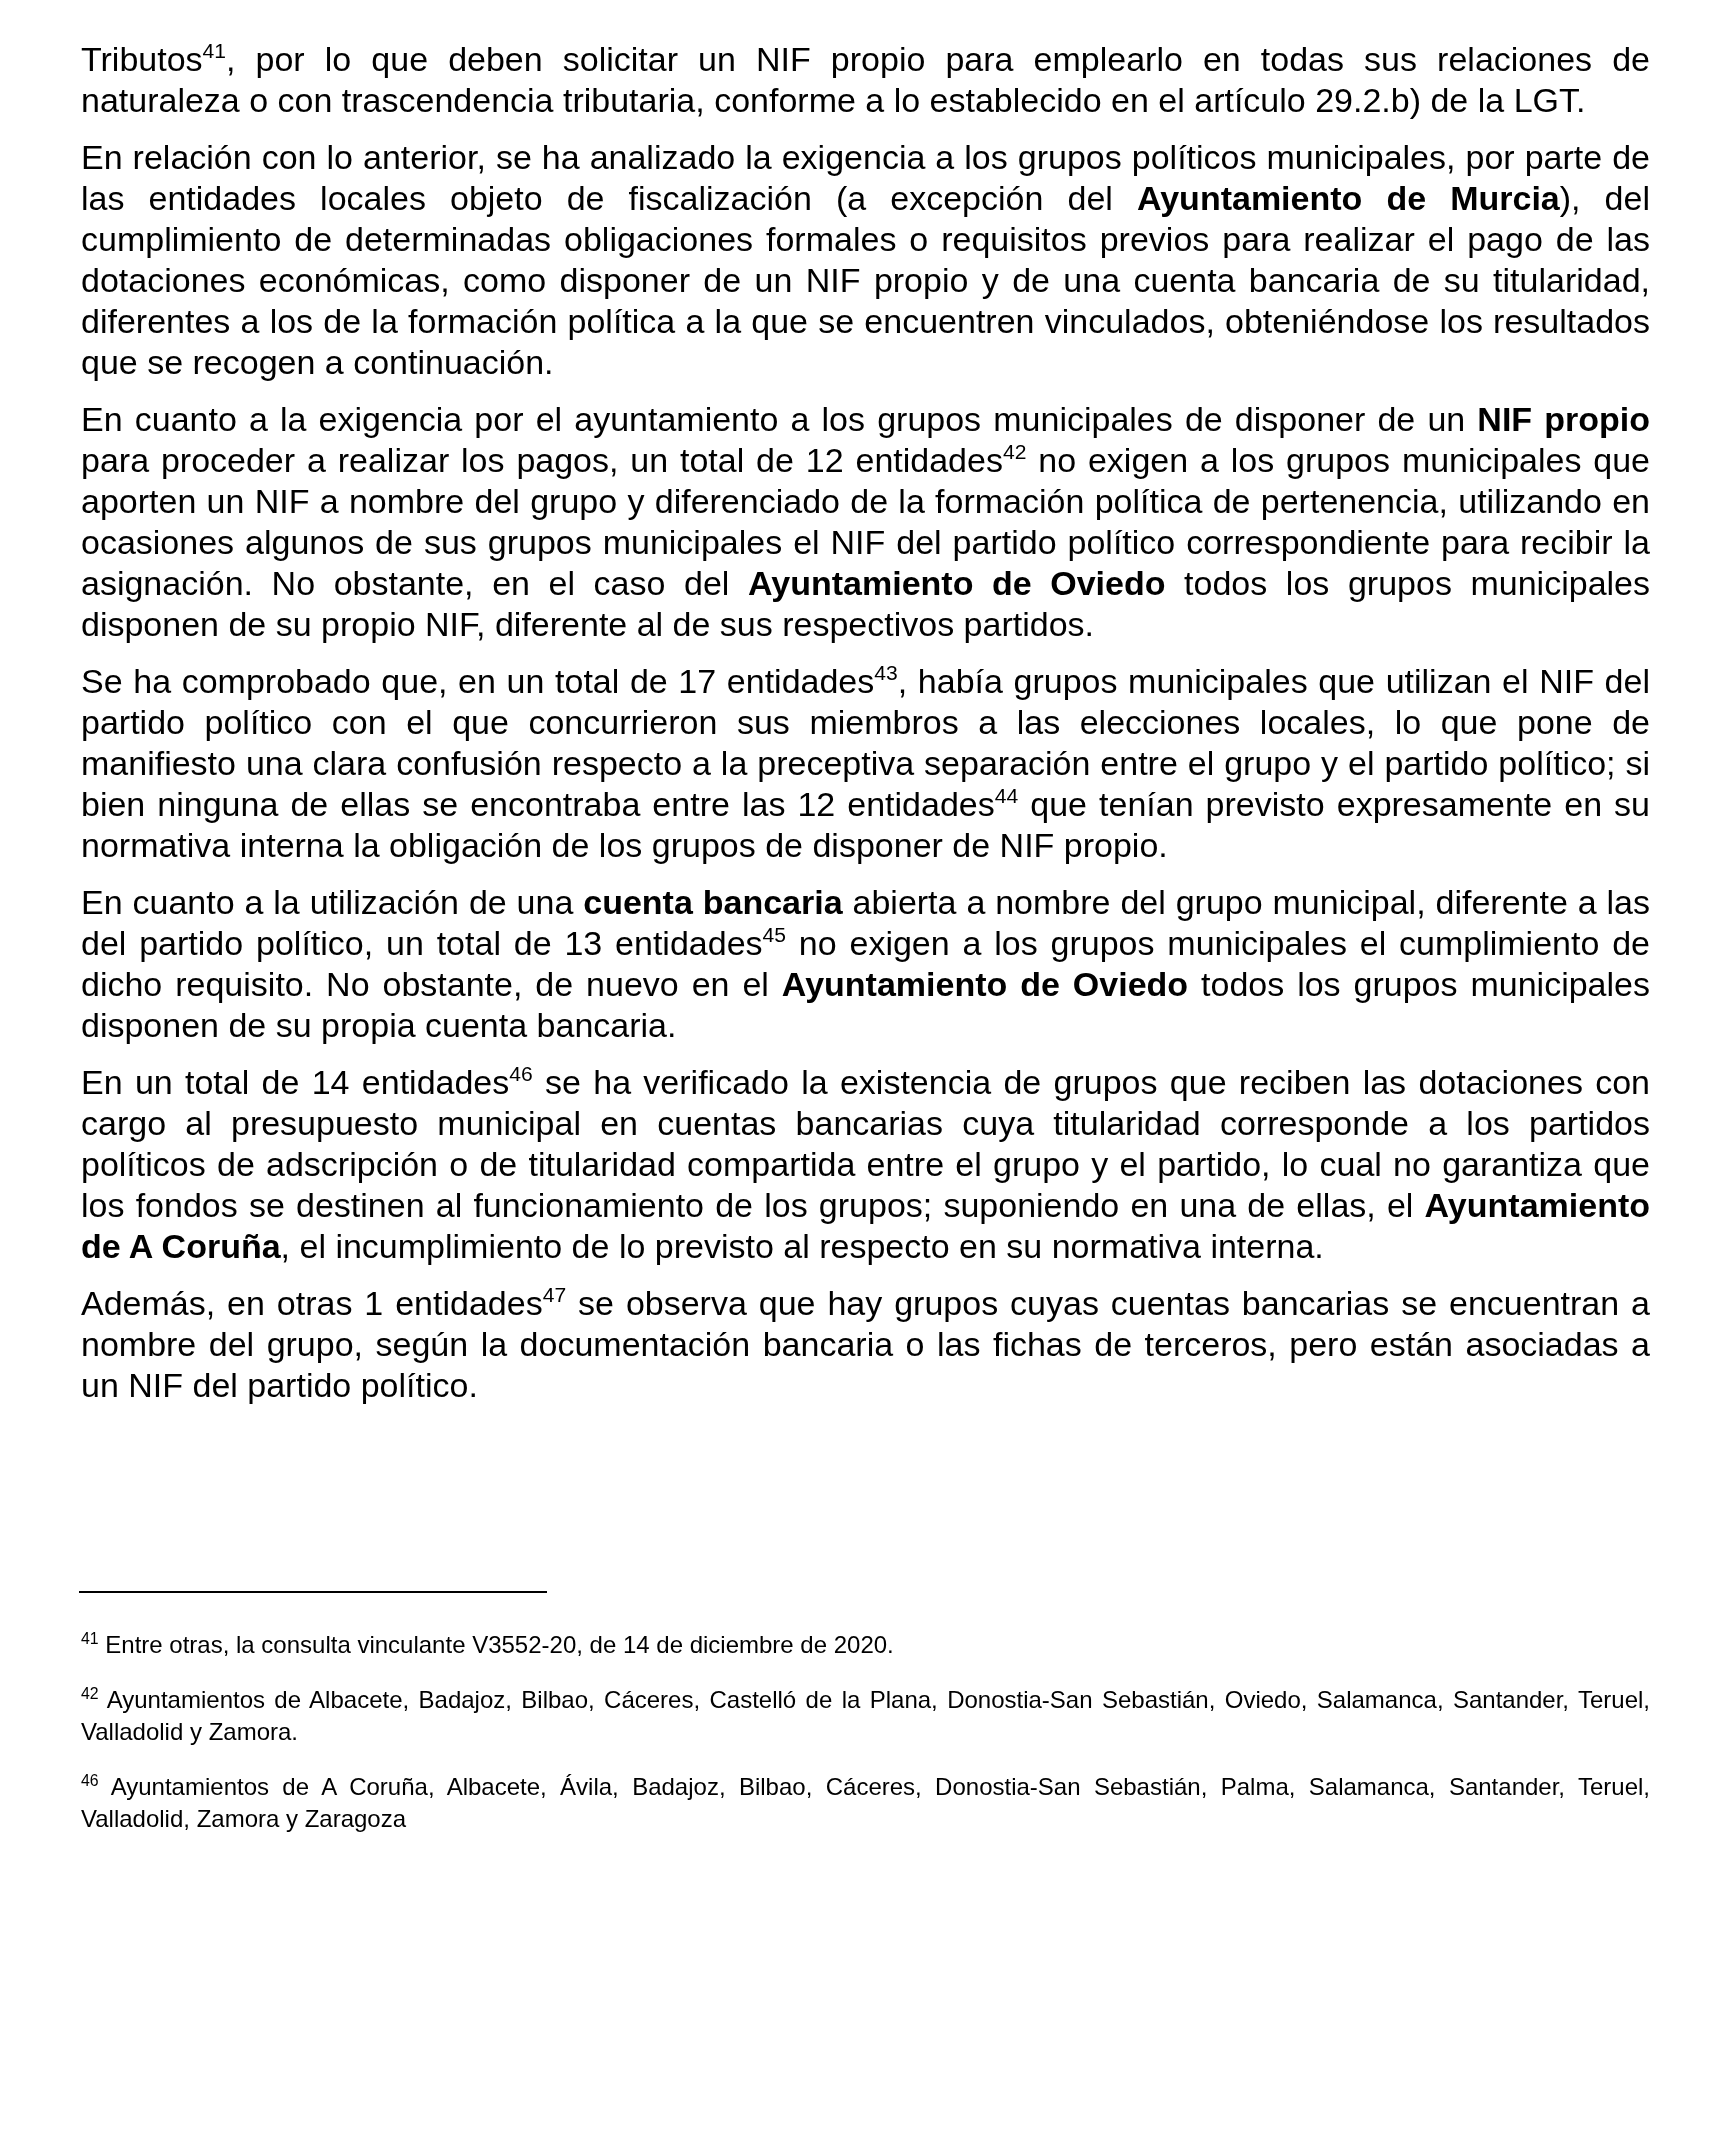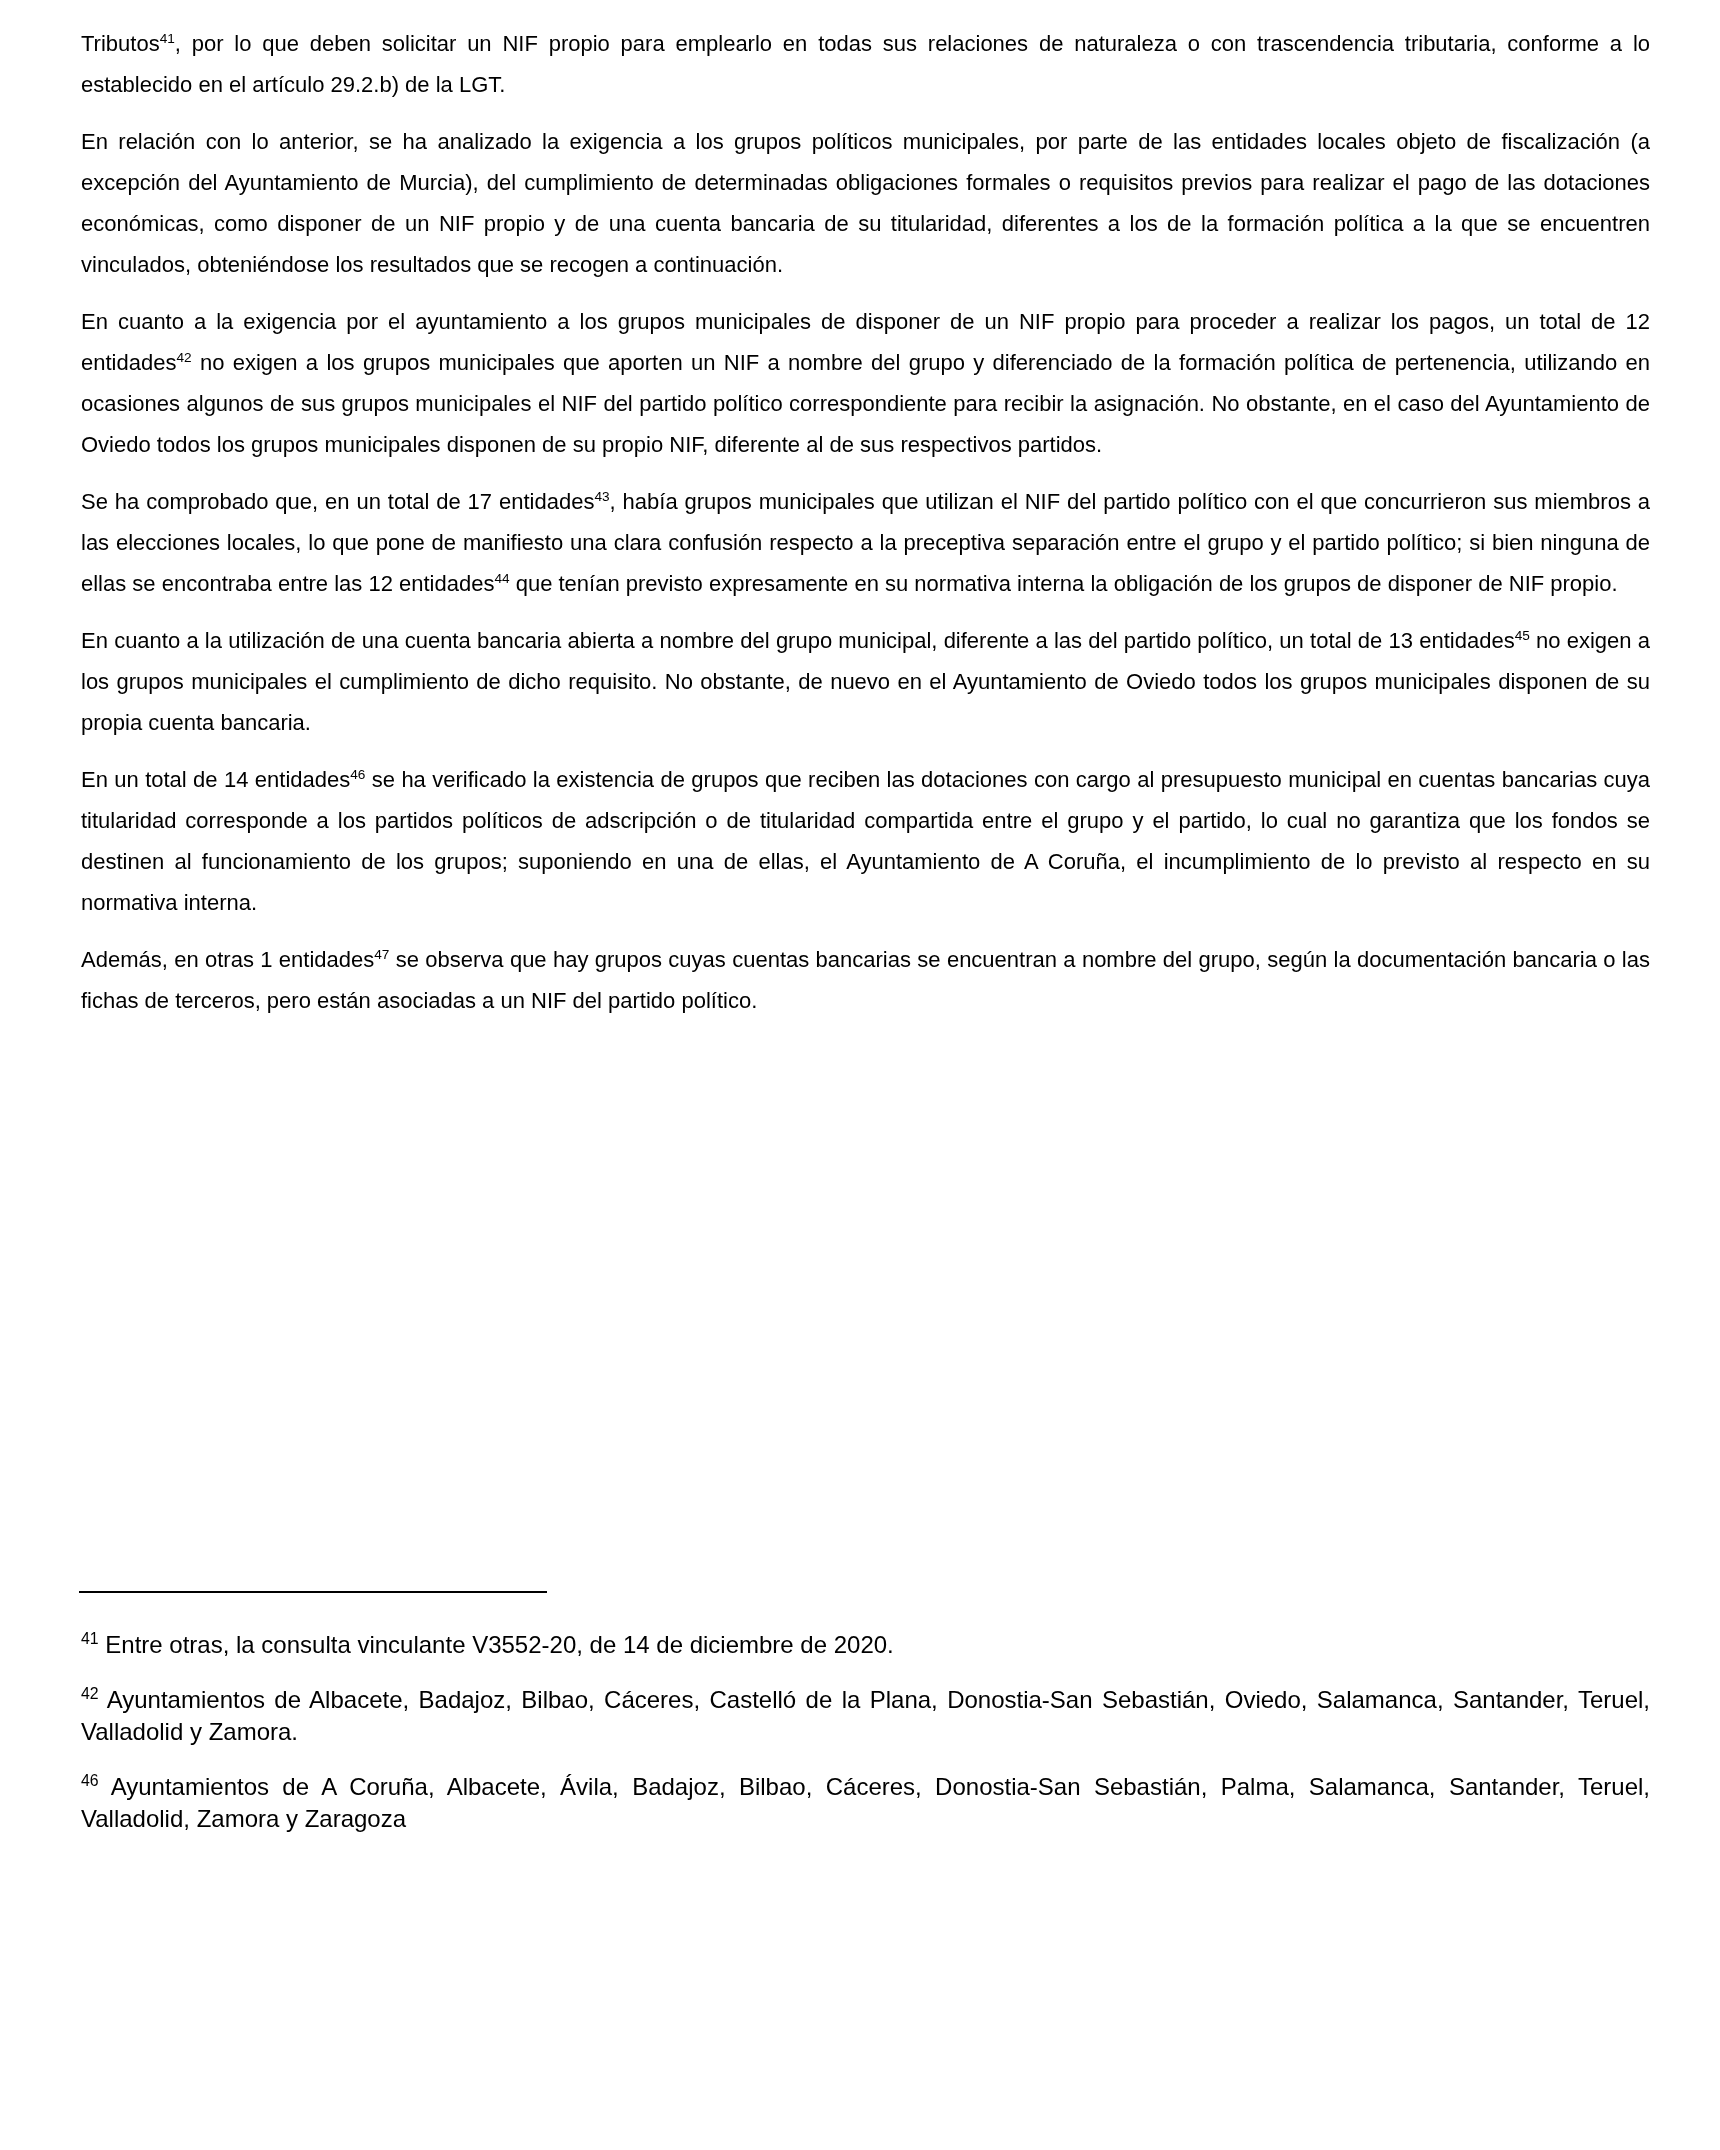--- a/index.html
+++ b/index.html
@@ -1,19 +1,19 @@
 <!DOCTYPE html>
 <html style="font-size:13px"><head>
 <meta charset="utf-8">
 <style>
   html, body { margin: 0; padding: 0; background: #ffffff; }
   body { width: 1721px; height: 2151px; position: relative; overflow: hidden; color: #000; }
   .page { position: absolute; left: 81px; top: 23px; width: 1569px; font-family: "Liberation Sans", sans-serif; }
-  .p { font-size: 22px; line-height: 41px; text-align: justify; margin: 0 0 16px 0; }
-  .p b { font-weight: normal; }
+  .p { font-size: 34px; line-height: 41px; text-align: justify; margin: 16px 0 16px 0; }
+  .p b { font-weight: bold; }
   sup { font-size: 0.62em; line-height: 0; vertical-align: 0.62em; }
   .sep { position: absolute; left: 79px; top: 1591px; width: 468px; height: 2.4px; background: #000; }
   .notes { position: absolute; left: 81px; top: 1629px; width: 1569px; font-family: "Liberation Sans", sans-serif; }
   .fn { font-size: 24px; line-height: 32px; text-align: justify; margin: 0 0 23px 0; }
   .fn sup { font-size: 0.66em; vertical-align: 0.55em; }
 </style>
 </head>
 <body>
 
 <div class="page">

